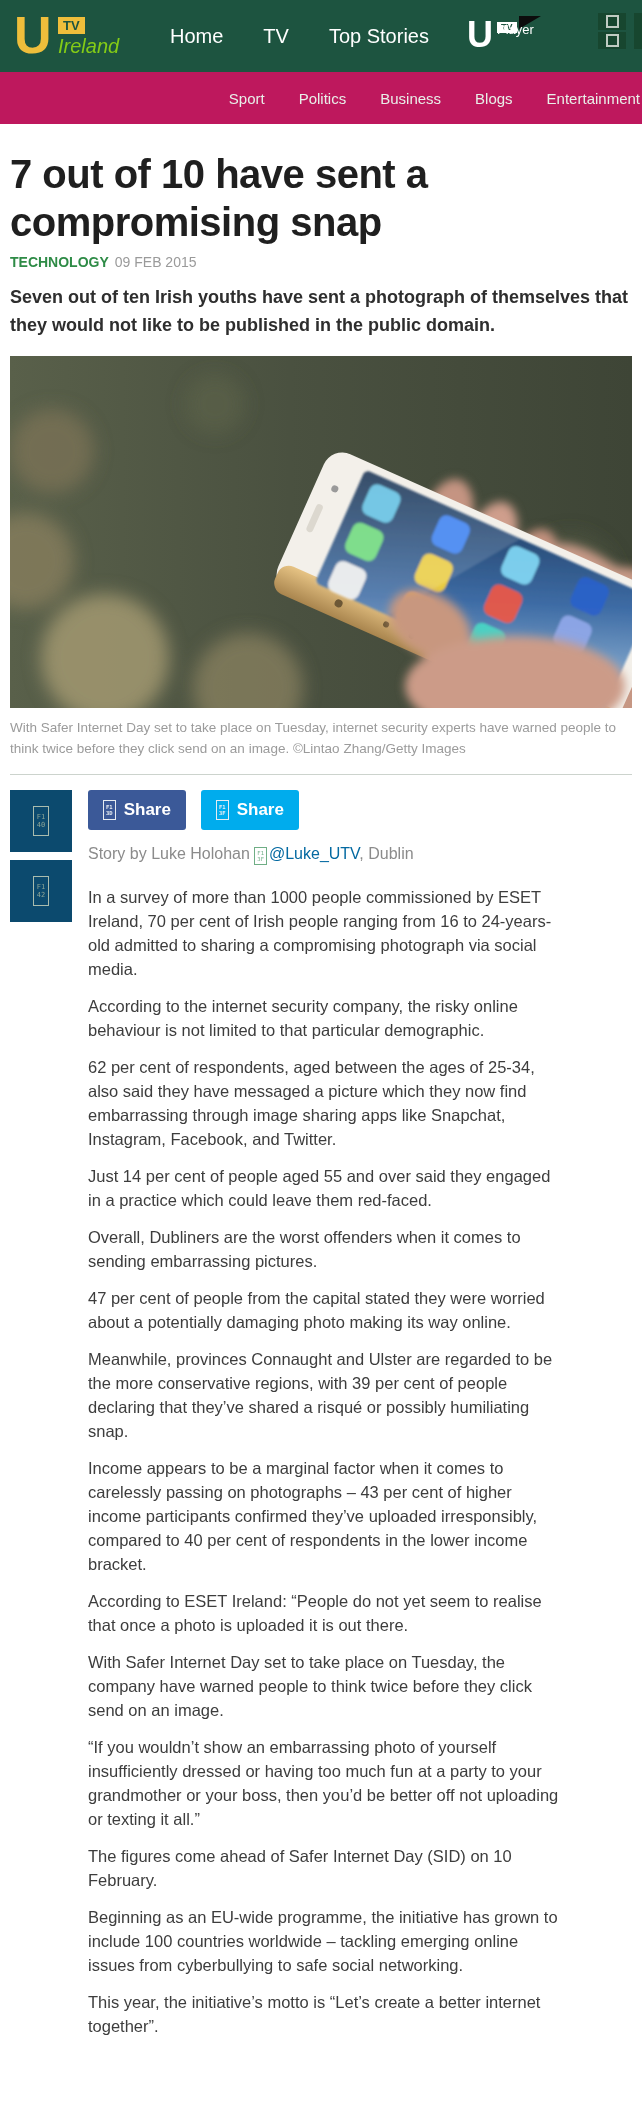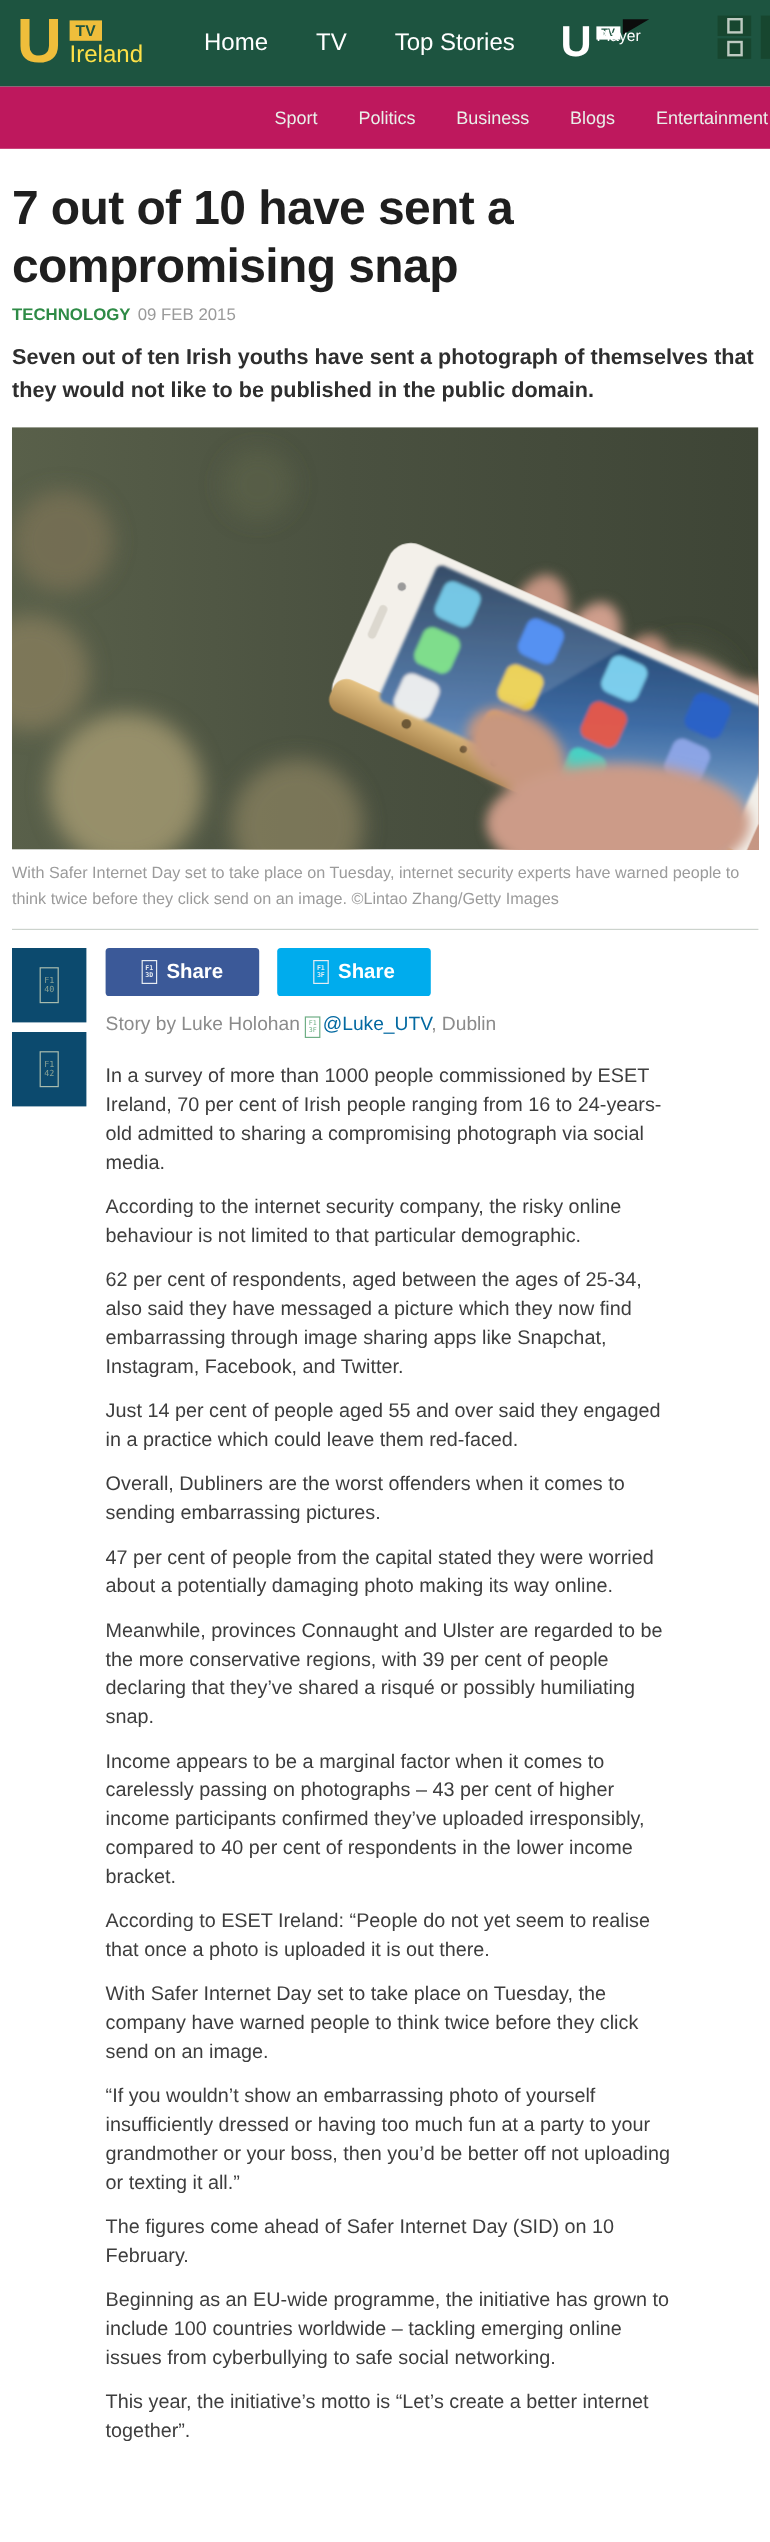--- a/index.html
+++ b/index.html
@@ -3,21 +3,21 @@
 <meta charset="utf-8">
 <style>
   html,body{margin:0;padding:0;background:#fff;}
   body{width:642px;min-height:2118px;font-family:"Liberation Sans","DejaVu Sans",sans-serif;color:#3d3d3d;position:relative;}
 
   
   .site-header{height:72px;background:#1d5440;display:flex;align-items:center;padding:0 14px;box-sizing:border-box;position:relative;}
   .logo{position:relative;width:128px;height:50px;cursor:pointer;}
   .logo-u{position:absolute;left:0;top:-6px;font-size:52px;font-weight:bold;color:#efbe3b;letter-spacing:-2px;}
   .logo-tv{position:absolute;left:44px;top:6px;background:#efbe3b;color:#1d5440;font-size:13px;font-weight:bold;padding:2px 5px;line-height:1;}
-  .logo-region{position:absolute;left:44px;top:24px;color:#fde047;font-size:20px;font-weight:300;}
+  .logo-region{position:absolute;left:44px;top:24px;color:#84cc16;font-size:20px;font-weight:300;font-style:italic;}
   .main-nav{display:flex;gap:40px;margin-left:28px;}
   .main-nav a{color:#fff;font-size:20px;text-decoration:none;cursor:pointer;}
   .player-logo{position:relative;margin-left:38px;height:44px;width:78px;cursor:pointer;}
   .pl-u{position:absolute;left:0;top:0;font-size:36px;font-weight:bold;color:#fff;letter-spacing:-1px;}
   .pl-badge{position:absolute;left:30px;top:8px;background:#fff;color:#1d5440;font-size:9px;font-weight:bold;padding:1px 4px;line-height:1;}
   .pl-flag{position:absolute;left:52px;top:2px;width:0;height:0;border-left:22px solid #0c0c0c;border-top:0 solid transparent;border-bottom:13px solid transparent;}
   .pl-label{position:absolute;left:30px;top:8px;color:#fff;font-size:13px;font-weight:300;}
   .hdr-buttons{position:absolute;right:16px;top:13px;display:flex;flex-direction:column;gap:2px;}
   .hdr-btn{width:28px;height:17px;background:#17462f;display:flex;align-items:center;justify-content:center;cursor:pointer;}
   .hdr-sq{width:9px;height:9px;border:2px solid #bfcbc2;}
@@ -41,21 +41,21 @@
   figcaption{font-size:13.5px;color:#9b9b9b;line-height:1.6;margin-top:9px;}
   .divider{border:none;border-top:1px solid #ccd3cd;margin:14px 0 0;}
 
   
   .content-row{display:flex;gap:16px;margin-top:15px;}
   .left-col{width:62px;flex:0 0 62px;display:flex;flex-direction:column;gap:8px;}
   .ph-box{width:62px;height:62px;background:#0c4a6e;display:flex;align-items:center;justify-content:center;}
   .ph-glyph{border:1px solid #a9bcae;color:#8ba395;font-size:7px;line-height:8px;padding:6px 3px;white-space:pre-line;font-family:"DejaVu Sans Mono",monospace;text-align:center;}
   .right-col{flex:1;min-width:0;}
   .share-row{display:flex;gap:15px;}
-  .share-btn{height:40px;width:128px;display:flex;align-items:center;justify-content:center;gap:8px;color:#fff;font-weight:bold;font-size:17px;border:none;border-radius:3px;cursor:pointer;}
+  .share-btn{height:40px;width:98px;display:flex;align-items:center;justify-content:center;gap:8px;color:#fff;font-weight:bold;font-size:17px;border:none;border-radius:3px;cursor:pointer;}
   .share-fb{background:#3b5998;}
   .share-tw{background:#00aced;}
   .btn-glyph{border:1px solid #e6ecf2;color:#e6ecf2;font-size:5.5px;line-height:6px;padding:3px 2px;white-space:pre-line;font-family:"DejaVu Sans Mono",monospace;text-align:center;}
   .byline{margin-top:15px;font-size:16px;color:#8b8b8b;}
   .byline .handle{color:#0369a1;text-decoration:none;cursor:pointer;}
   .byline-glyph{display:inline-block;vertical-align:-2px;border:1px solid #6fae85;color:#6fae85;font-size:5.5px;line-height:6px;padding:2px;white-space:pre-line;font-family:"DejaVu Sans Mono",monospace;text-align:center;margin-right:2px;}
   .body-copy{margin-top:20px;}
   .body-copy p{width:475px;max-width:100%;font-size:16.5px;line-height:24px;color:#3d3d3d;margin:13px 0 13px;}
 </style>
 </head>

